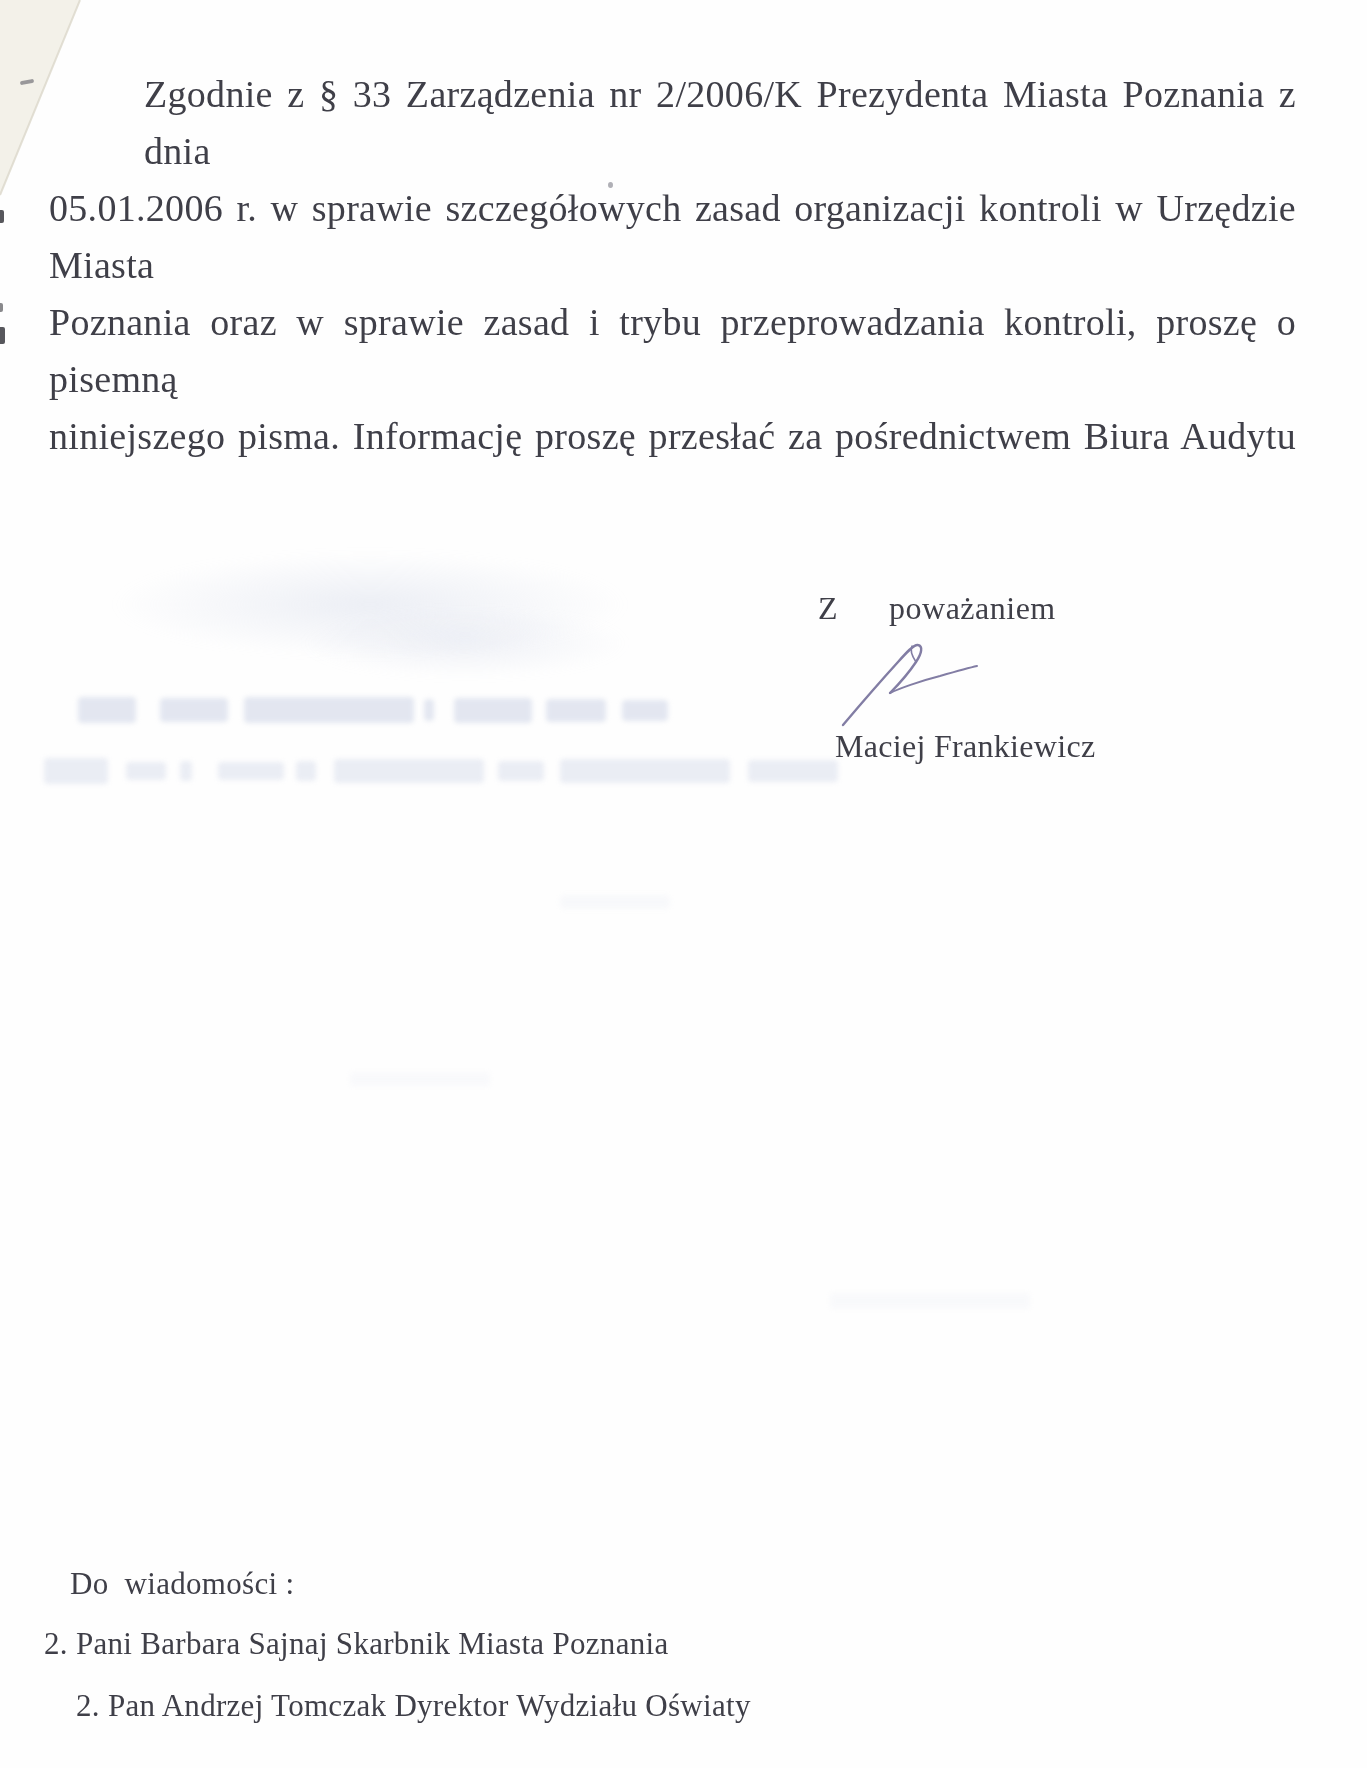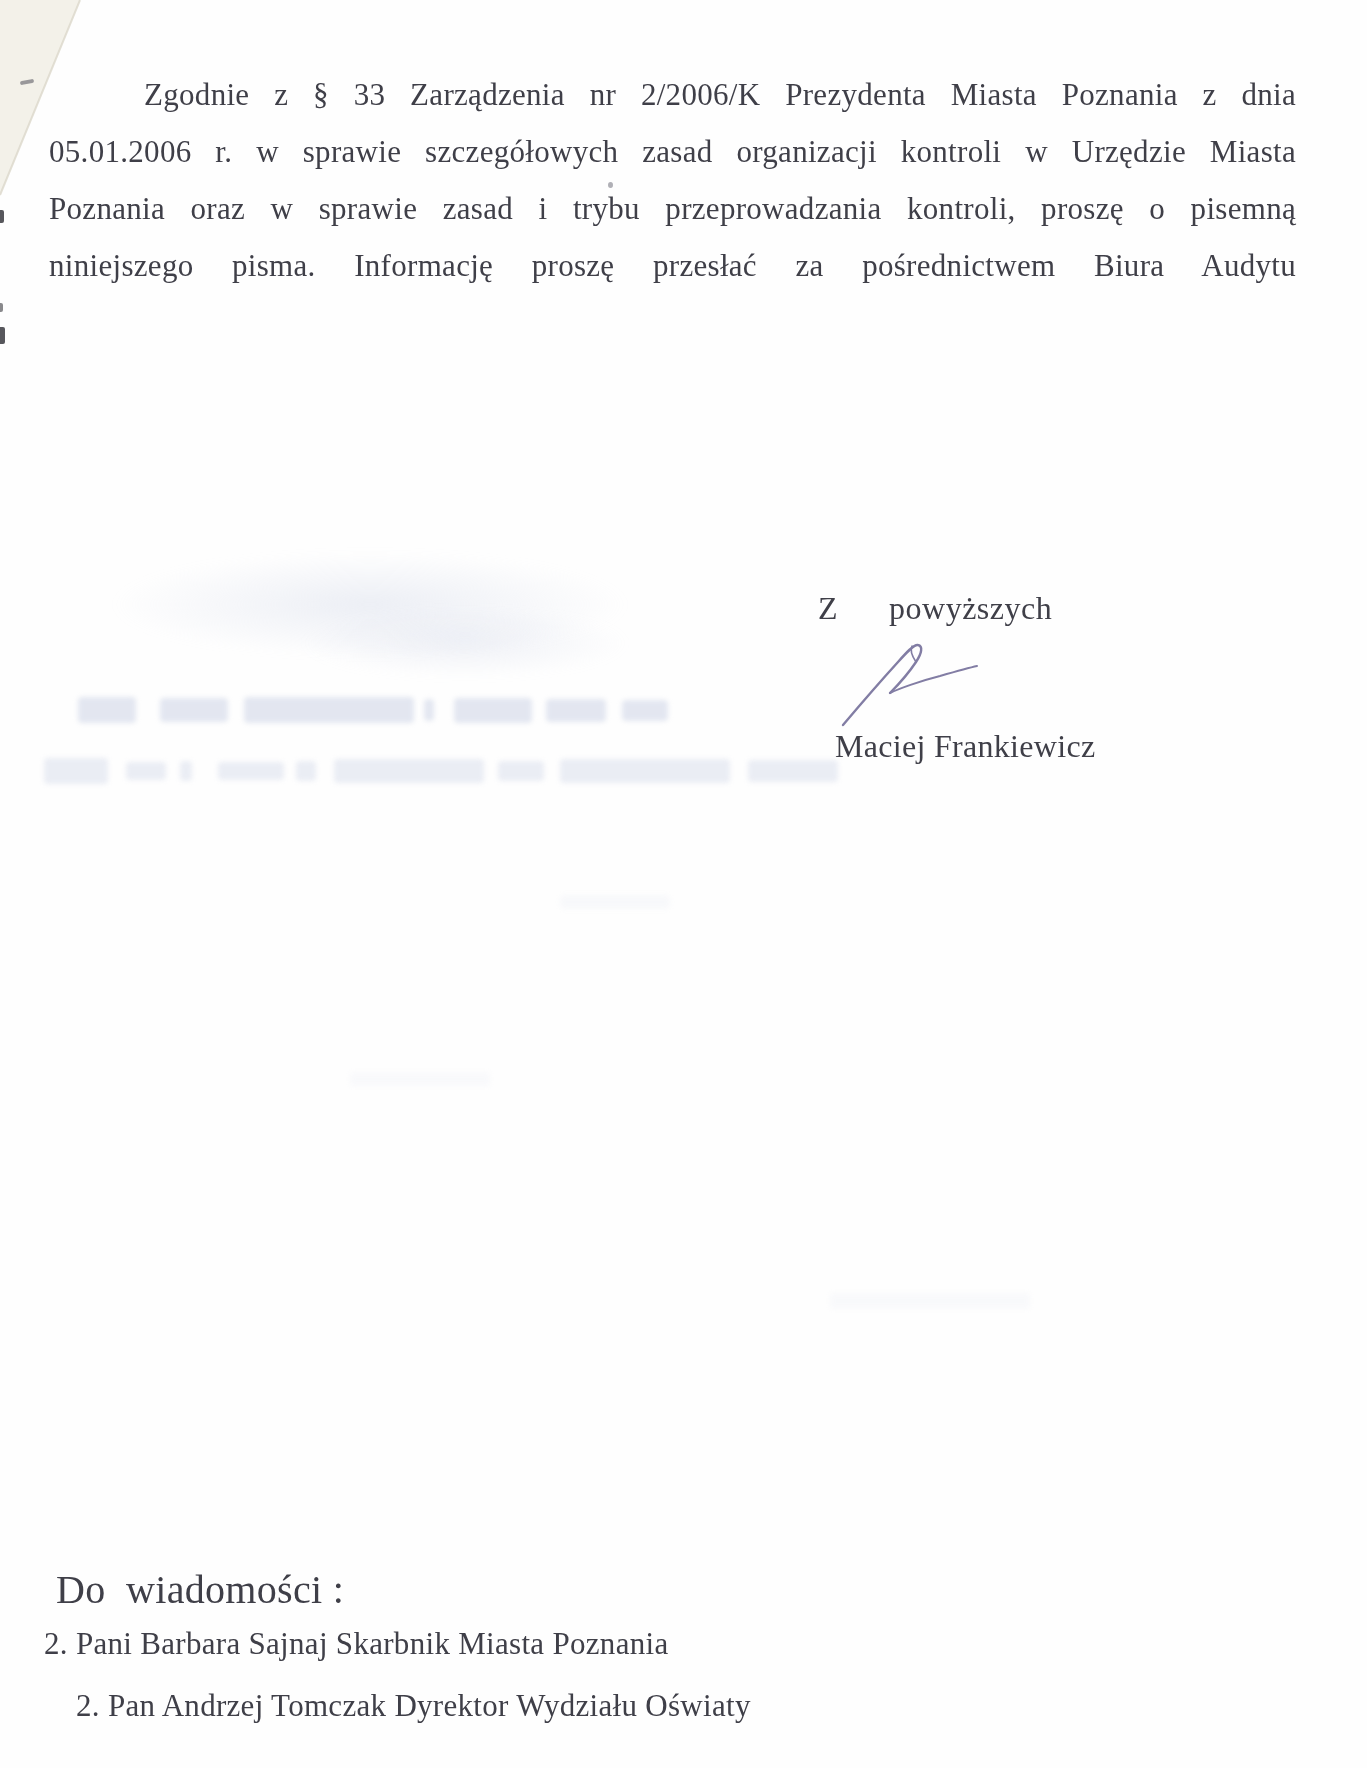--- a/index.html
+++ b/index.html
@@ -12,21 +12,21 @@
     color:#3f3f48;
   }
   
   .corner-wedge{position:absolute;left:0;top:0;}
   .edge-mark{position:absolute;background:#3a3a40;opacity:.85;border-radius:0 2px 2px 0;}
   .stray-dash{position:absolute;background:#5d5d66;opacity:.6;border-radius:2px;transform:rotate(-10deg);}
   .stray-speck{position:absolute;background:#70707a;opacity:.55;border-radius:50%;}
   
   .para{
     position:absolute;left:49px;top:66px;width:1247px;
-    font-size:31px;line-height:57px;letter-spacing:.3px;
+    font-size:38px;line-height:57px;letter-spacing:.3px;
   }
   .para .line{text-align:justify;text-align-last:justify;}
   .para .line.first{padding-left:95px;}
   .para .line.last{text-align-last:left;}
   
   .ghost-cloud{position:absolute;filter:blur(5px);pointer-events:none;}
   .ghost-row{position:absolute;display:flex;align-items:center;pointer-events:none;}
   .ghost-row .blob{
     background:#cdd4e6;border-radius:4px;filter:blur(2.5px);flex:0 0 auto;
   }
@@ -34,21 +34,21 @@
   .salutation{
     position:absolute;left:818px;top:590px;
     font-size:32px;white-space:pre;letter-spacing:.5px;
   }
   .signature{position:absolute;left:840px;top:636px;}
   .signer-name{
     position:absolute;left:835px;top:728px;
     font-size:32px;letter-spacing:.3px;
   }
   
-  .cc-heading{position:absolute;left:56px;top:1566px;font-size:40px;white-space:pre;letter-spacing:.3px;}
+  .cc-heading{position:absolute;left:70px;top:1566px;font-size:31px;white-space:pre;letter-spacing:.3px;}
   .cc-item{position:absolute;left:44px;font-size:31px;letter-spacing:.3px;}
   .cc-item.i1{top:1626px;}
   .cc-item.i2{top:1688px;margin-left:32px;}
 </style>
 </head>
 <body>
 
 <div class="page">
 
   <svg class="corner-wedge" width="100" height="210" viewBox="0 0 100 210">
@@ -99,21 +99,21 @@
   <div class="ghost-row" style="left:560px;top:893px;height:18px;opacity:.12;">
     <div class="blob" style="width:110px;height:14px;"></div>
   </div>
   <div class="ghost-row" style="left:350px;top:1070px;height:18px;opacity:.10;">
     <div class="blob" style="width:140px;height:14px;"></div>
   </div>
   <div class="ghost-row" style="left:830px;top:1290px;height:22px;opacity:.10;">
     <div class="blob" style="width:200px;height:16px;"></div>
   </div>
 
-  <div class="salutation">Z      powyższych</div>
+  <div class="salutation">Z      poważaniem</div>
 
   <svg class="signature" width="150" height="92" viewBox="0 0 150 92">
     <path d="M3,89 C14,76 38,48 58,26 C66,17 74,8 78,9 C83,10 82,17 76,26 C66,41 57,50 50,57" fill="none" stroke="#827da4" stroke-width="2.4" stroke-linecap="round"></path>
     <path d="M50,57 C58,53 80,45 100,40 C114,36 128,32 137,30" fill="none" stroke="#827da4" stroke-width="2" stroke-linecap="round"></path>
     <path d="M76,26 C72,20 70,14 72,10" fill="none" stroke="#827da4" stroke-width="1.6" stroke-linecap="round"></path>
   </svg>
 
   <div class="signer-name">Maciej Frankiewicz</div>
 
   <div class="cc-heading">Do  wiadomości :</div>

